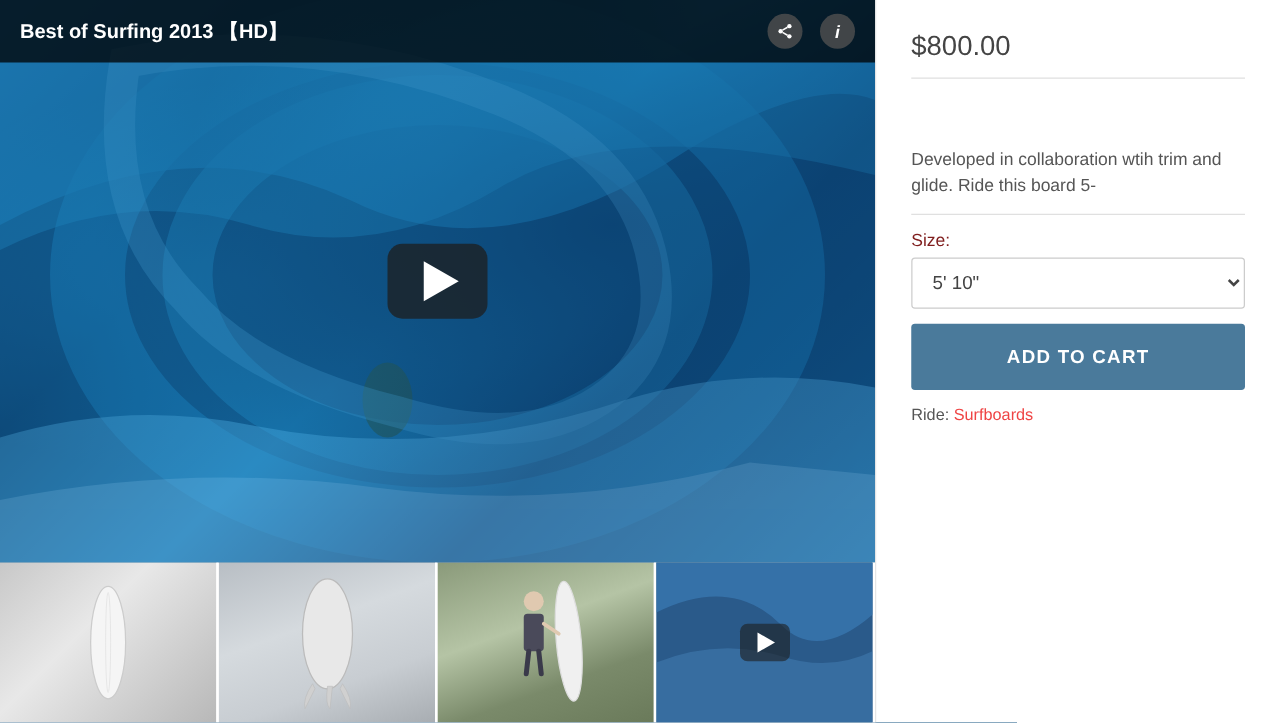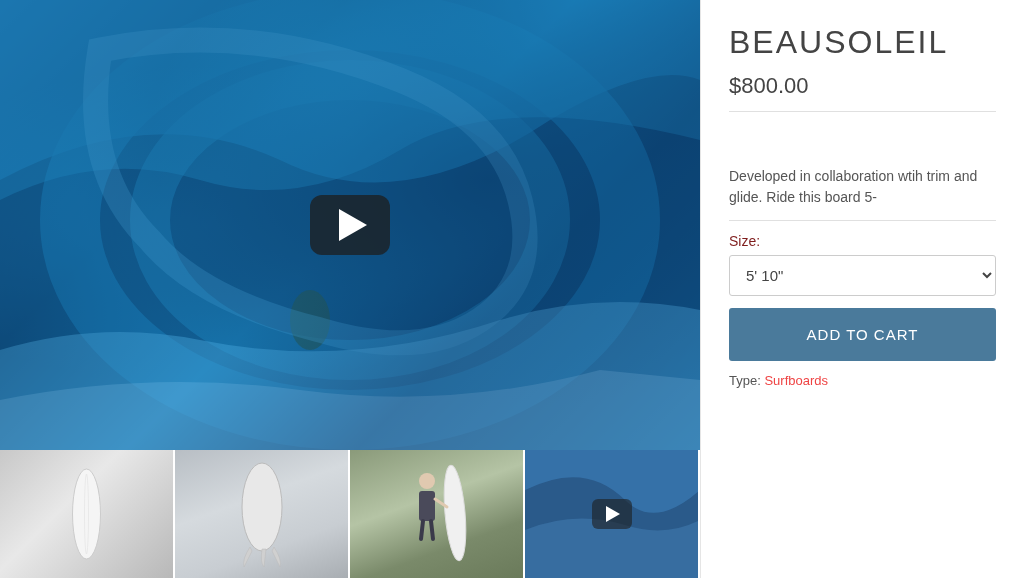--- a/index.html
+++ b/index.html
@@ -228,21 +228,21 @@
       appearance: auto;
       cursor: pointer;
     }
 
     .add-to-cart-btn {
       background: #4a7a9b;
       color: #fff;
       border: none;
       padding: 18px 24px;
       font-size: 15px;
-      font-weight: normal;
+      font-weight: bold;
       letter-spacing: 1px;
       cursor: pointer;
       border-radius: 3px;
       text-align: center;
       width: 100%;
     }
 
     .type-row {
       font-size: 13px;
       color: #555;
@@ -284,20 +284,37 @@
 
         <path d="M0,350 Q100,320 200,340 Q350,370 500,320 Q600,290 700,310 L700,450 L0,450 Z" fill="#5ab5e8" opacity="0.5"></path>
         <path d="M0,400 Q150,370 300,390 Q450,410 600,370 L700,380 L700,450 L0,450 Z" fill="#aaddff" opacity="0.3"></path>
 
         <ellipse cx="310" cy="320" rx="20" ry="30" fill="#2a4a2a" opacity="0.6"></ellipse>
 
         <path d="M100,50 Q250,20 400,80 Q500,120 520,200 Q540,280 480,320 Q420,360 320,330 Q200,300 150,240 Q80,170 100,50 Z" fill="none" stroke="#5ab5e8" stroke-width="25" opacity="0.3"></path>
       </svg>
     </div>
 
+    <div class="video-overlay-bar">
+      <span class="video-title">Best of Surfing 2013 【HD】</span>
+      <div class="video-icons">
+        <div class="icon-circle">
+          <svg width="14" height="14" viewBox="0 0 24 24" fill="white">
+            <circle cx="18" cy="5" r="3" fill="white"></circle>
+            <circle cx="6" cy="12" r="3" fill="white"></circle>
+            <circle cx="18" cy="19" r="3" fill="white"></circle>
+            <line x1="8.59" y1="13.51" x2="15.42" y2="17.49" stroke="white" stroke-width="2"></line>
+            <line x1="15.41" y1="6.51" x2="8.59" y2="10.49" stroke="white" stroke-width="2"></line>
+          </svg>
+        </div>
+        <div class="icon-circle">
+          <span style="font-style:italic; font-weight:bold; font-size:14px; color:white;">i</span>
+        </div>
+      </div>
+    </div>
 
     <div class="play-button">
       <div class="play-triangle"></div>
     </div>
   </div>
 
   <div class="thumbnails-row">
 
     <div class="thumbnail">
       <div class="thumb-bg-1">
@@ -346,21 +363,20 @@
         </svg>
         <div class="thumb-play" style="position:relative; z-index:2;">
           <div class="thumb-play-tri"></div>
         </div>
       </div>
     </div>
   </div>
 </div>
 
 <div class="right-panel">
-  <h1 class="product-name">BEAUSOLEIL</h1>
 
   <div class="product-price">$800.00</div>
 
   <div class="divider"></div>
 
   <p class="product-description">Developed in collaboration wtih trim and glide. Ride this board 5-</p>
 
   <div class="divider"></div>
 
   <div>
@@ -370,16 +386,16 @@
       <option value="5'8">5' 8"</option>
       <option value="5'10" selected="">5' 10"</option>
       <option value="6'0">6' 0"</option>
       <option value="6'2">6' 2"</option>
     </select>
   </div>
 
   <button class="add-to-cart-btn">ADD TO CART</button>
 
   <div class="type-row">
-    <span>Type:</span>
+    <span>Ride:</span>
     <a class="type-link">Surfboards</a>
   </div>
 </div>
 
 </body></html>

